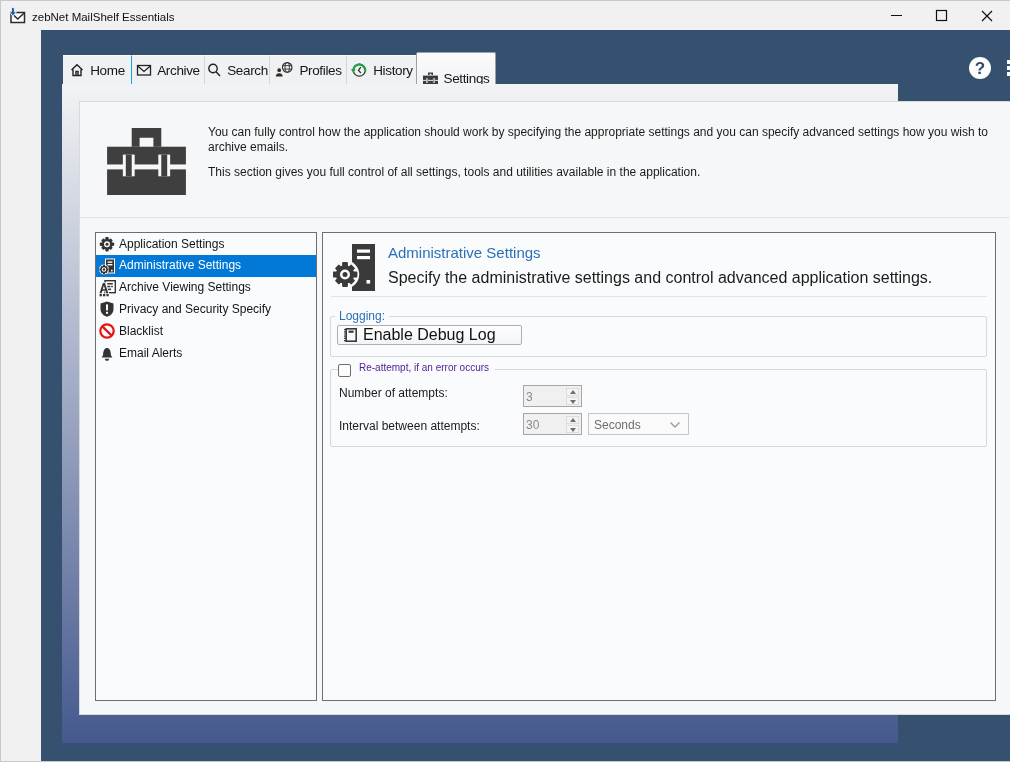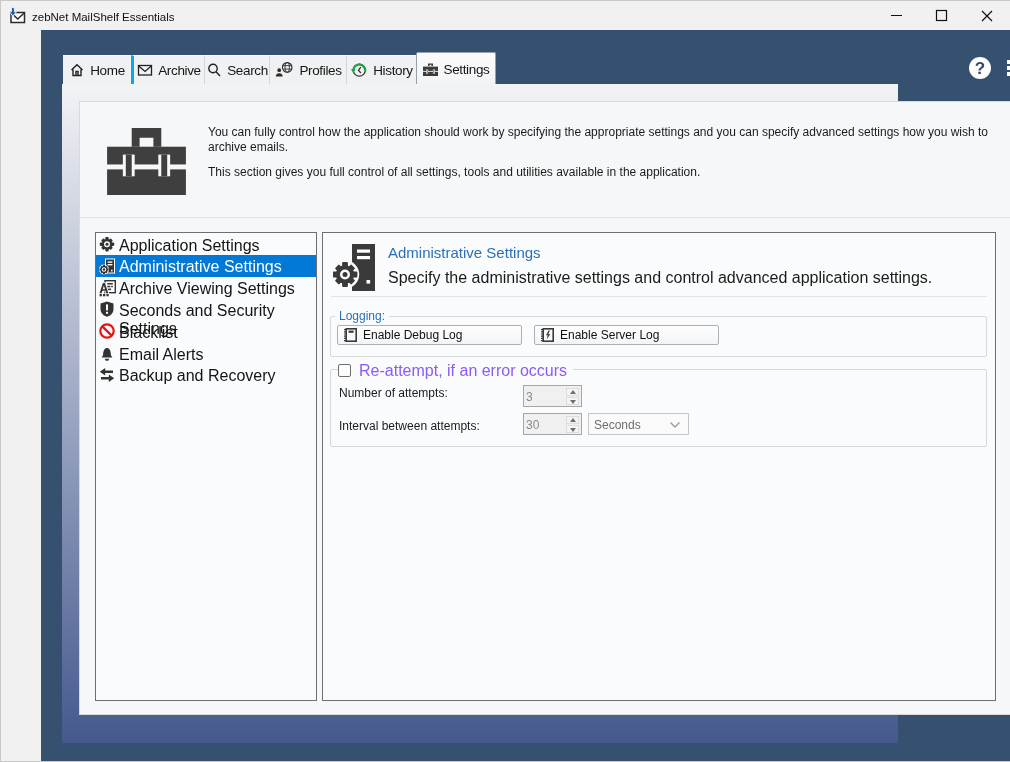--- a/index.html
+++ b/index.html
@@ -5,52 +5,52 @@
 #win{position:absolute;left:0;top:0;width:1008px;height:760px;border:1px solid #c9c9c9;}
 #titlebar{position:absolute;left:0;top:0;width:1008px;height:29px;background:#f1f1f1;padding-left:16px;}
 #titletxt{position:absolute;left:31px;top:9.5px;font-size:11.5px;color:#111;}
 #appicon{position:absolute;left:8px;top:5px;}
 .winbtn{position:absolute;top:0;width:45px;height:29px;}
 #mainarea{position:absolute;left:0;top:29px;width:1008px;height:731px;background:#365070;margin-left:40px;}
 
 .tab{position:absolute;top:25px;height:29px;background:#f0f1f2;border-top:1px solid #fafbfc;box-sizing:border-box;display:flex;align-items:center;justify-content:center;gap:5px;font-size:13.5px;letter-spacing:-0.35px;color:#161616;}
 .tab svg{flex:0 0 auto;}
 .tab span,#tabactive span{position:relative;top:0.5px;}
-#tabactive{position:absolute;left:375px;top:22px;width:80px;height:33px;background:linear-gradient(180deg,#fbfbfc,#f2f3f5);border:1px solid #98a0a8;border-bottom:none;border-radius:2px 2px 0 0;box-sizing:border-box;display:flex;align-items:center;justify-content:center;gap:6px;font-size:13.5px;letter-spacing:-0.35px;color:#161616;}
+#tabactive{position:absolute;left:375px;top:22px;width:80px;height:33px;background:linear-gradient(180deg,#fbfbfc,#f2f3f5);border:1px solid #98a0a8;border-bottom:none;border-radius:2px 2px 0 0;box-sizing:border-box;display:flex;align-items:flex-end;justify-content:center;gap:6px;font-size:13.5px;letter-spacing:-0.35px;color:#161616;}
 #helpbtn{position:absolute;left:927px;top:26px;}
 #menubtn{position:absolute;left:966px;top:30px;}
 
 #page{position:absolute;left:21px;top:54px;width:836px;height:659px;background:linear-gradient(180deg,#f2f3f5 0%,#45598e 100%);}
 #panel{position:absolute;left:17px;top:17px;width:931px;height:612px;background:#f6f7f8;border:1px solid #d9d9d9;}
 #hdricon{position:absolute;left:27px;top:26px;}
 #p1{position:absolute;left:128px;top:22.5px;width:792px;font-size:12px;line-height:15px;color:#1b1b1b;}
 #p2{position:absolute;left:128px;top:62.5px;width:792px;font-size:12px;line-height:15px;color:#1b1b1b;}
 #hsep{position:absolute;left:0px;top:115px;width:931px;height:1px;background:#e2e3e5;}
 
 #listpanel{position:absolute;left:15px;top:130px;width:220px;height:467px;background:#fafbfc;border:1px solid #6e6e6e;}
-.li{position:absolute;left:0;width:220px;height:22px;font-size:16px;color:#141414;}
+.li{position:absolute;left:0;width:220px;height:22px;font-size:12px;color:#141414;}
 .li .txt{position:absolute;left:23px;top:3px;}
 .li svg{position:absolute;left:3px;top:2.5px;}
 .li.sel{background:#0278d7;color:#fff;}
 
 #content{position:absolute;left:242px;top:130px;width:672px;height:467px;background:#fafbfc;border:1px solid #6e6e6e;}
 #cicon{position:absolute;left:10px;top:11px;}
 #ctitle{position:absolute;left:65px;top:11px;font-size:15px;color:#2a70b8;}
 #csub{position:absolute;left:65px;top:36px;font-size:16px;color:#1b1b1b;}
 #csep{position:absolute;left:8px;top:63px;width:656px;height:1px;background:#e3e4e6;}
 .groupbox{position:absolute;border:1px solid #d5d8db;border-radius:2px;}
 .grouplabel{position:absolute;top:-8px;left:4px;background:#fafbfc;padding:0 4px;font-size:12px;color:#2a70b8;white-space:nowrap;}
 #group1{left:7px;top:82.5px;width:655px;height:39.5px;}
 #group2{left:7px;top:136px;width:655px;height:76px;}
-.btn{position:absolute;height:20px;width:185px;background:linear-gradient(180deg,#fefefe,#f4f4f4);border:1px solid #a9b1bb;border-radius:2px;box-sizing:border-box;display:flex;align-items:center;font-size:12px;color:#111;}
+.btn{position:absolute;height:20px;width:185px;background:linear-gradient(180deg,#fefefe,#f4f4f4);border:1px solid #a9b1bb;border-radius:2px;box-sizing:border-box;display:flex;align-items:center;font-size:16px;color:#111;}
 .btn svg{margin:0 6px 0 5px;}
 #btn1{left:14px;top:92px;}
 #btn2{left:211px;top:92px;}
 #cb{position:absolute;left:14.5px;top:131px;width:11px;height:11px;background:#fdfdfd;border:1px solid #6f6f6f;border-radius:2px;}
-#cblabel{position:absolute;left:28px;top:129px;font-size:16px;color:#8b5cf6;background:#fafbfc;padding:0 6px 0 8px;}
+#cblabel{position:absolute;left:28px;top:129px;font-size:10px;color:#4c1d95;background:#fafbfc;padding:0 6px 0 8px;}
 .flabel{position:absolute;left:16px;font-size:12px;color:#1b1b1b;}
 .spin{position:absolute;left:199.5px;width:59px;height:22px;background:#f0f0f1;border:1.5px solid #a6a6a9;box-sizing:border-box;font-size:12px;color:#8a8a8a;}
 .spin .v{position:absolute;left:2.5px;top:4px;}
 .spinbtns{position:absolute;right:2px;top:2px;width:13px;height:17px;}
 .sb{position:absolute;left:0;width:13px;height:8px;background:#f4f4f4;border:1px solid #dcdcdc;box-sizing:border-box;}
 .sb.up{top:0;}
 .sb.dn{top:9px;}
 .tri{position:absolute;left:3px;width:0;height:0;border-left:3.5px solid transparent;border-right:3.5px solid transparent;}
 .tri.up{top:1.5px;border-bottom:4.5px solid #6e6e6e;}
 .tri.dn{top:2px;border-top:4.5px solid #6e6e6e;}
@@ -76,21 +76,21 @@
         <path d="M18 10 L28 20 M28 10 L18 20" stroke="#111" stroke-width="1.2"></path>
       </svg>
   </div>
   <div id="mainarea">
     <div class="tab" style="left:22px;width:68px;">
       <svg width="16" height="16" viewBox="0 0 16 16">
           <path d="M2.5 8 L8 2.8 L13.5 8 M4 7.5 V13.5 H12 V7.5 M7 13.5 V9.5 H9 V13.5" fill="none" stroke="#222" stroke-width="1.4"></path>
         </svg>
       <span>Home</span>
       </div>
-    <div class="tab" style="left:90px;width:73px;border-left:3px solid #0ea5e9;">
+    <div class="tab" style="left:90px;width:73px;border-left:1px solid #0ea5e9;">
       <svg width="16" height="16" viewBox="0 0 16 16">
           <rect x="1.5" y="3.5" width="13" height="9.5" fill="none" stroke="#222" stroke-width="1.3"></rect>
           <path d="M2 4.2 L8 9.5 L14 4.2" fill="none" stroke="#222" stroke-width="1.3"></path>
         </svg>
       <span>Archive</span>
       </div>
     <div class="tab" style="left:163px;width:65px;border-left:1px solid #d4d7da;">
       <svg width="16" height="16" viewBox="0 0 16 16">
           <circle cx="7" cy="6.5" r="4.2" fill="none" stroke="#222" stroke-width="1.4"></circle>
           <path d="M10 9.8 L14 14" stroke="#222" stroke-width="1.5"></path>
@@ -214,42 +214,35 @@
                 <rect x="7.4" y="14" width="2.3" height="2.3" fill="#333"></rect>
               </svg>
             <span class="txt">Archive Viewing Settings</span>
             </div>
           <div class="li" style="top:65.9px;">
             <svg width="16" height="16" viewBox="0 0 16 16">
                 <path d="M8 0.5 L14.5 2.5 V8 C14.5 12 11.5 14.7 8 15.7 C4.5 14.7 1.5 12 1.5 8 V2.5 Z" fill="#333"></path>
                 <rect x="7" y="3.4" width="2" height="6" fill="#fff"></rect>
                 <rect x="7" y="10.8" width="2" height="2" fill="#fff"></rect>
               </svg>
-            <span class="txt">Seconds and Security Settings</span>
+            <span class="txt">Privacy and Security Specify</span>
             </div>
           <div class="li" style="top:87.7px;">
             <svg width="16" height="16" viewBox="0 0 16 16">
                 <circle cx="8" cy="8" r="6.7" fill="none" stroke="#e21414" stroke-width="2.2"></circle>
                 <path d="M3.6 3.6 L12.4 12.4" stroke="#e21414" stroke-width="2.2"></path>
               </svg>
             <span class="txt">Blacklist</span>
             </div>
           <div class="li" style="top:110px;text-decoration:underline;">
             <svg width="16" height="16" viewBox="0 0 16 16">
                 <path d="M2.6 11.4 L4.1 9.2 C4.1 4.4 5.8 2.1 8 2.1 C10.2 2.1 11.9 4.4 11.9 9.2 L13.4 11.4 Z" fill="#333"></path>
                 <path d="M5.7 12.8 h4.6 l-1.1 2 h-2.4 z" fill="#333"></path>
               </svg>
             <span class="txt">Email Alerts</span>
-            </div>
-          <div class="li" style="top:131.3px;">
-            <svg width="16" height="16" viewBox="0 0 16 16">
-                <path d="M6.2 1 L6.2 3.4 H14 V6 H6.2 V8.4 L0.8 4.7 Z" fill="#333"></path>
-                <path d="M9.8 7.6 L9.8 10 H2 V12.6 H9.8 V15 L15.2 11.3 Z" fill="#333"></path>
-              </svg>
-            <span class="txt">Backup and Recovery</span>
             </div>
         </div>
         <div id="content">
           <svg id="cicon" width="44" height="50" viewBox="0 0 44 50">
             <rect x="19" y="0" width="23" height="47" fill="#3a3a3a"></rect>
             <rect x="24" y="5.5" width="13" height="3.2" fill="#fff"></rect>
             <rect x="24" y="12" width="13" height="3.2" fill="#fff"></rect>
             <rect x="33.5" y="36" width="3.6" height="3.6" fill="#fff"></rect>
             <g transform="translate(12 30.5)">
                 <circle r="14.2" fill="#fafbfc"></circle>
@@ -275,28 +268,20 @@
               <div class="grouplabel">Logging:</div>
             </div>
           <div class="btn" id="btn1">
             <svg width="14" height="14" viewBox="0 0 14 14">
                 <rect x="3.2" y="0.8" width="10" height="12.4" fill="#f8f8f8" stroke="#3a3a3a" stroke-width="1.6"></rect>
                 <path d="M3 1.6 h-2 M3 3.8 h-2 M3 6 h-2 M3 8.2 h-2 M3 10.4 h-2 M3 12.6 h-2" stroke="#3a3a3a" stroke-width="1.2"></path>
                 <rect x="5.6" y="2.6" width="5" height="2.2" fill="#3a3a3a"></rect>
               </svg>
             <span>Enable Debug Log</span>
             </div>
-          <div class="btn" id="btn2">
-            <svg width="14" height="14" viewBox="0 0 14 14">
-                <rect x="3.2" y="0.8" width="10" height="12.4" fill="#f8f8f8" stroke="#3a3a3a" stroke-width="1.6"></rect>
-                <path d="M3 1.6 h-2 M3 3.8 h-2 M3 6 h-2 M3 8.2 h-2 M3 10.4 h-2 M3 12.6 h-2" stroke="#3a3a3a" stroke-width="1.2"></path>
-                <path d="M8.6 2.6 L6 7.2 h1.7 L6.9 11.2 L10.2 6.2 H8.3 L9.9 2.6 Z" fill="#3a3a3a"></path>
-              </svg>
-            <span>Enable Server Log</span>
-            </div>
           <div class="groupbox" id="group2"></div>
           <div id="cb"></div>
           <div id="cblabel">Re-attempt, if an error occurs</div>
           <div class="flabel" style="top:153px;">Number of attempts:</div>
           <div class="spin" style="top:151.5px;">
               <span class="v">3</span>
               <span class="spinbtns">
                 <span class="sb up">
                   <span class="tri up"></span>
                 </span>

